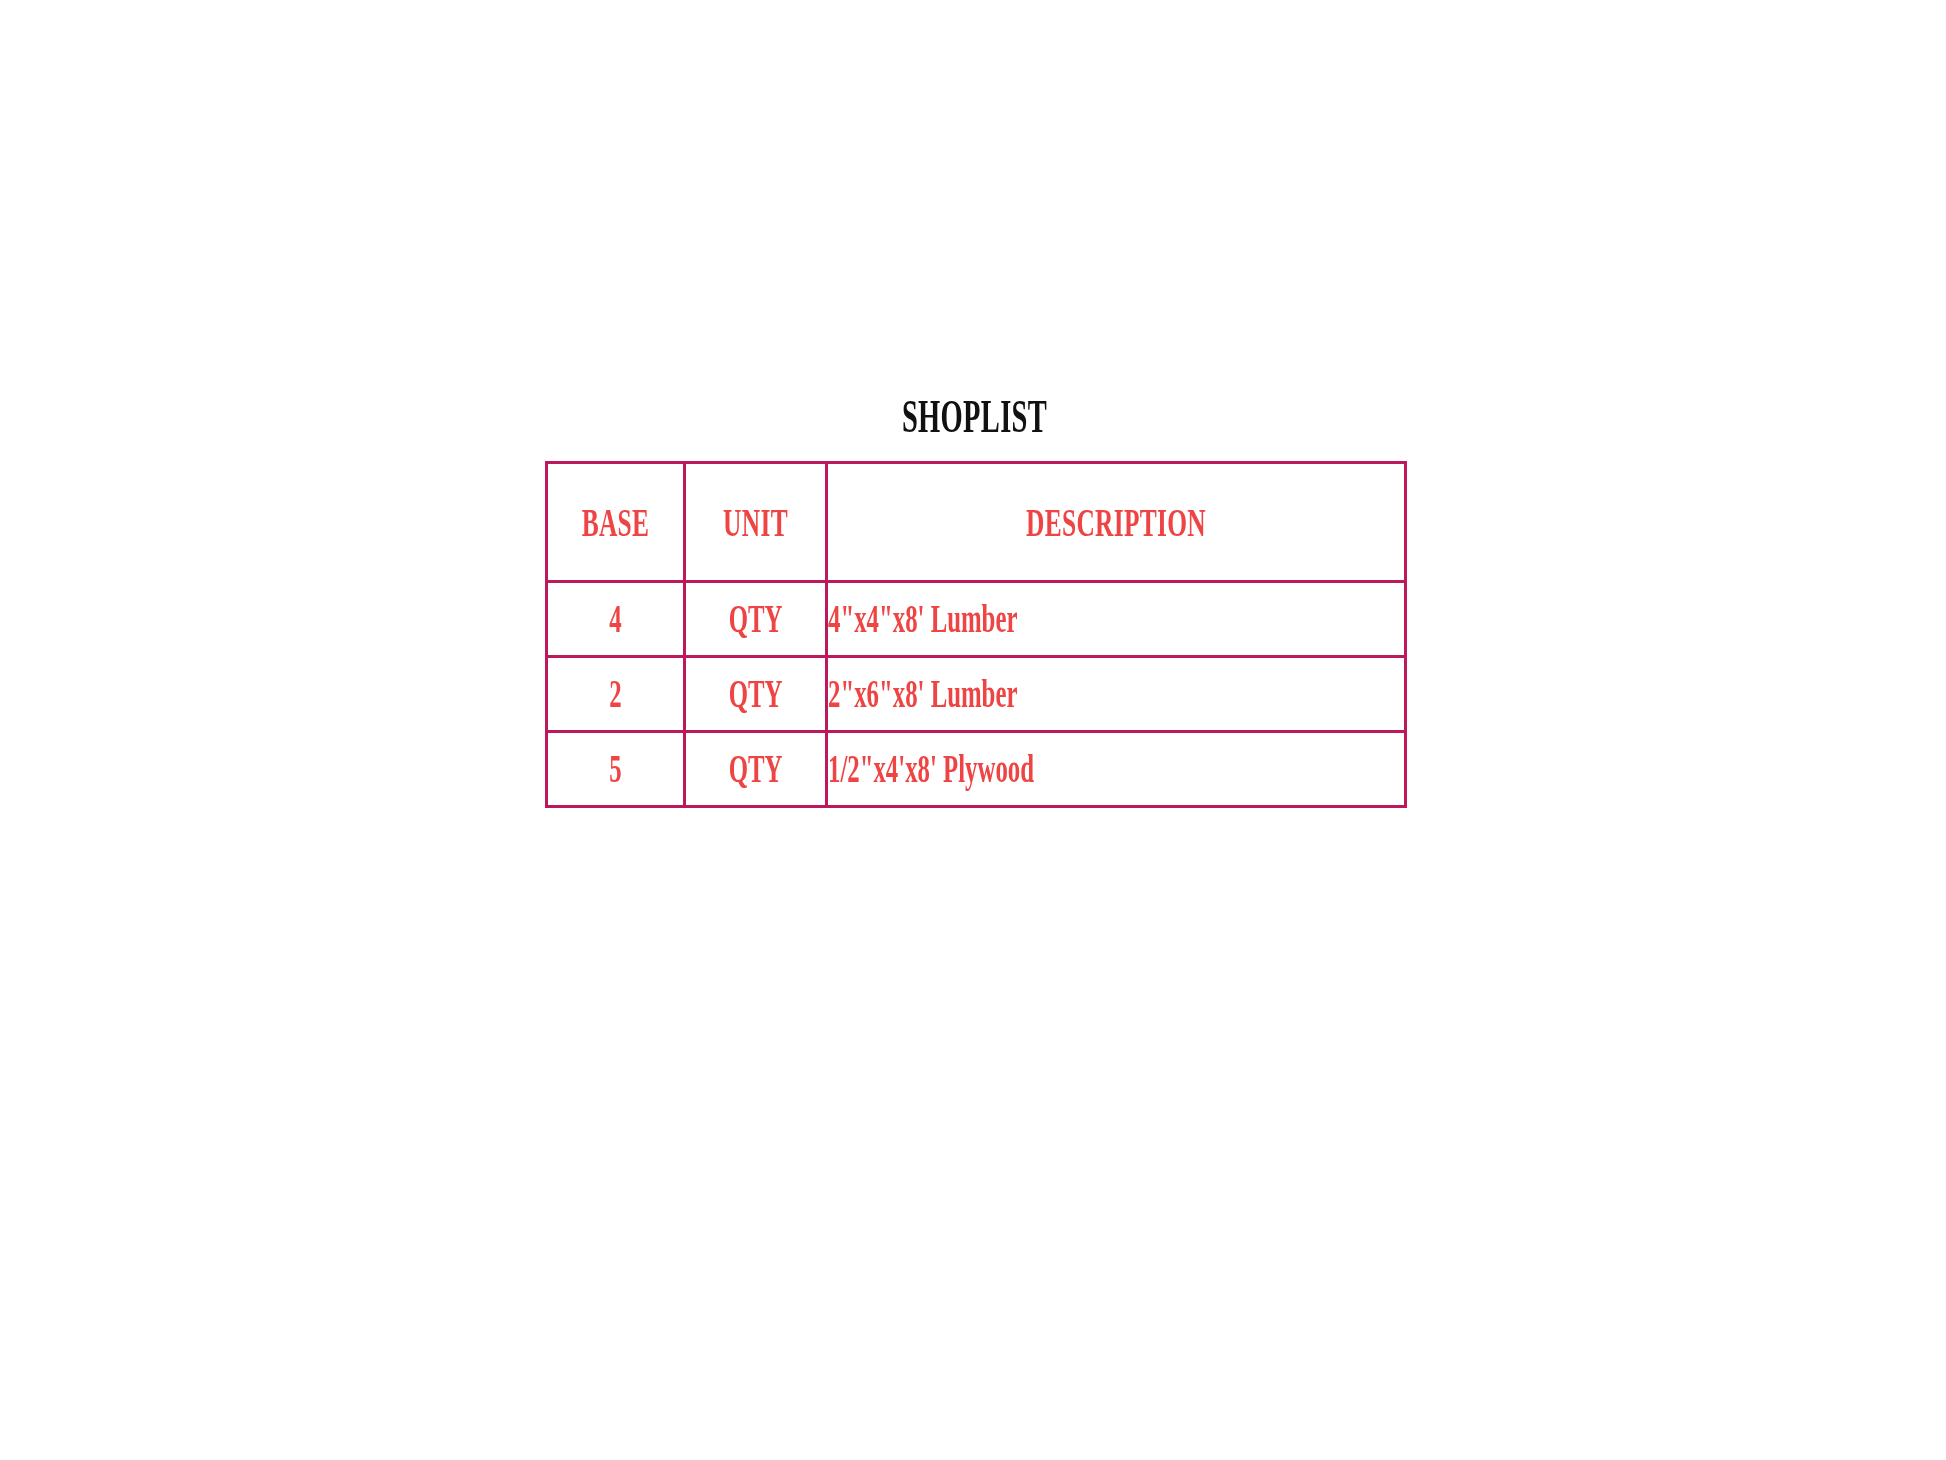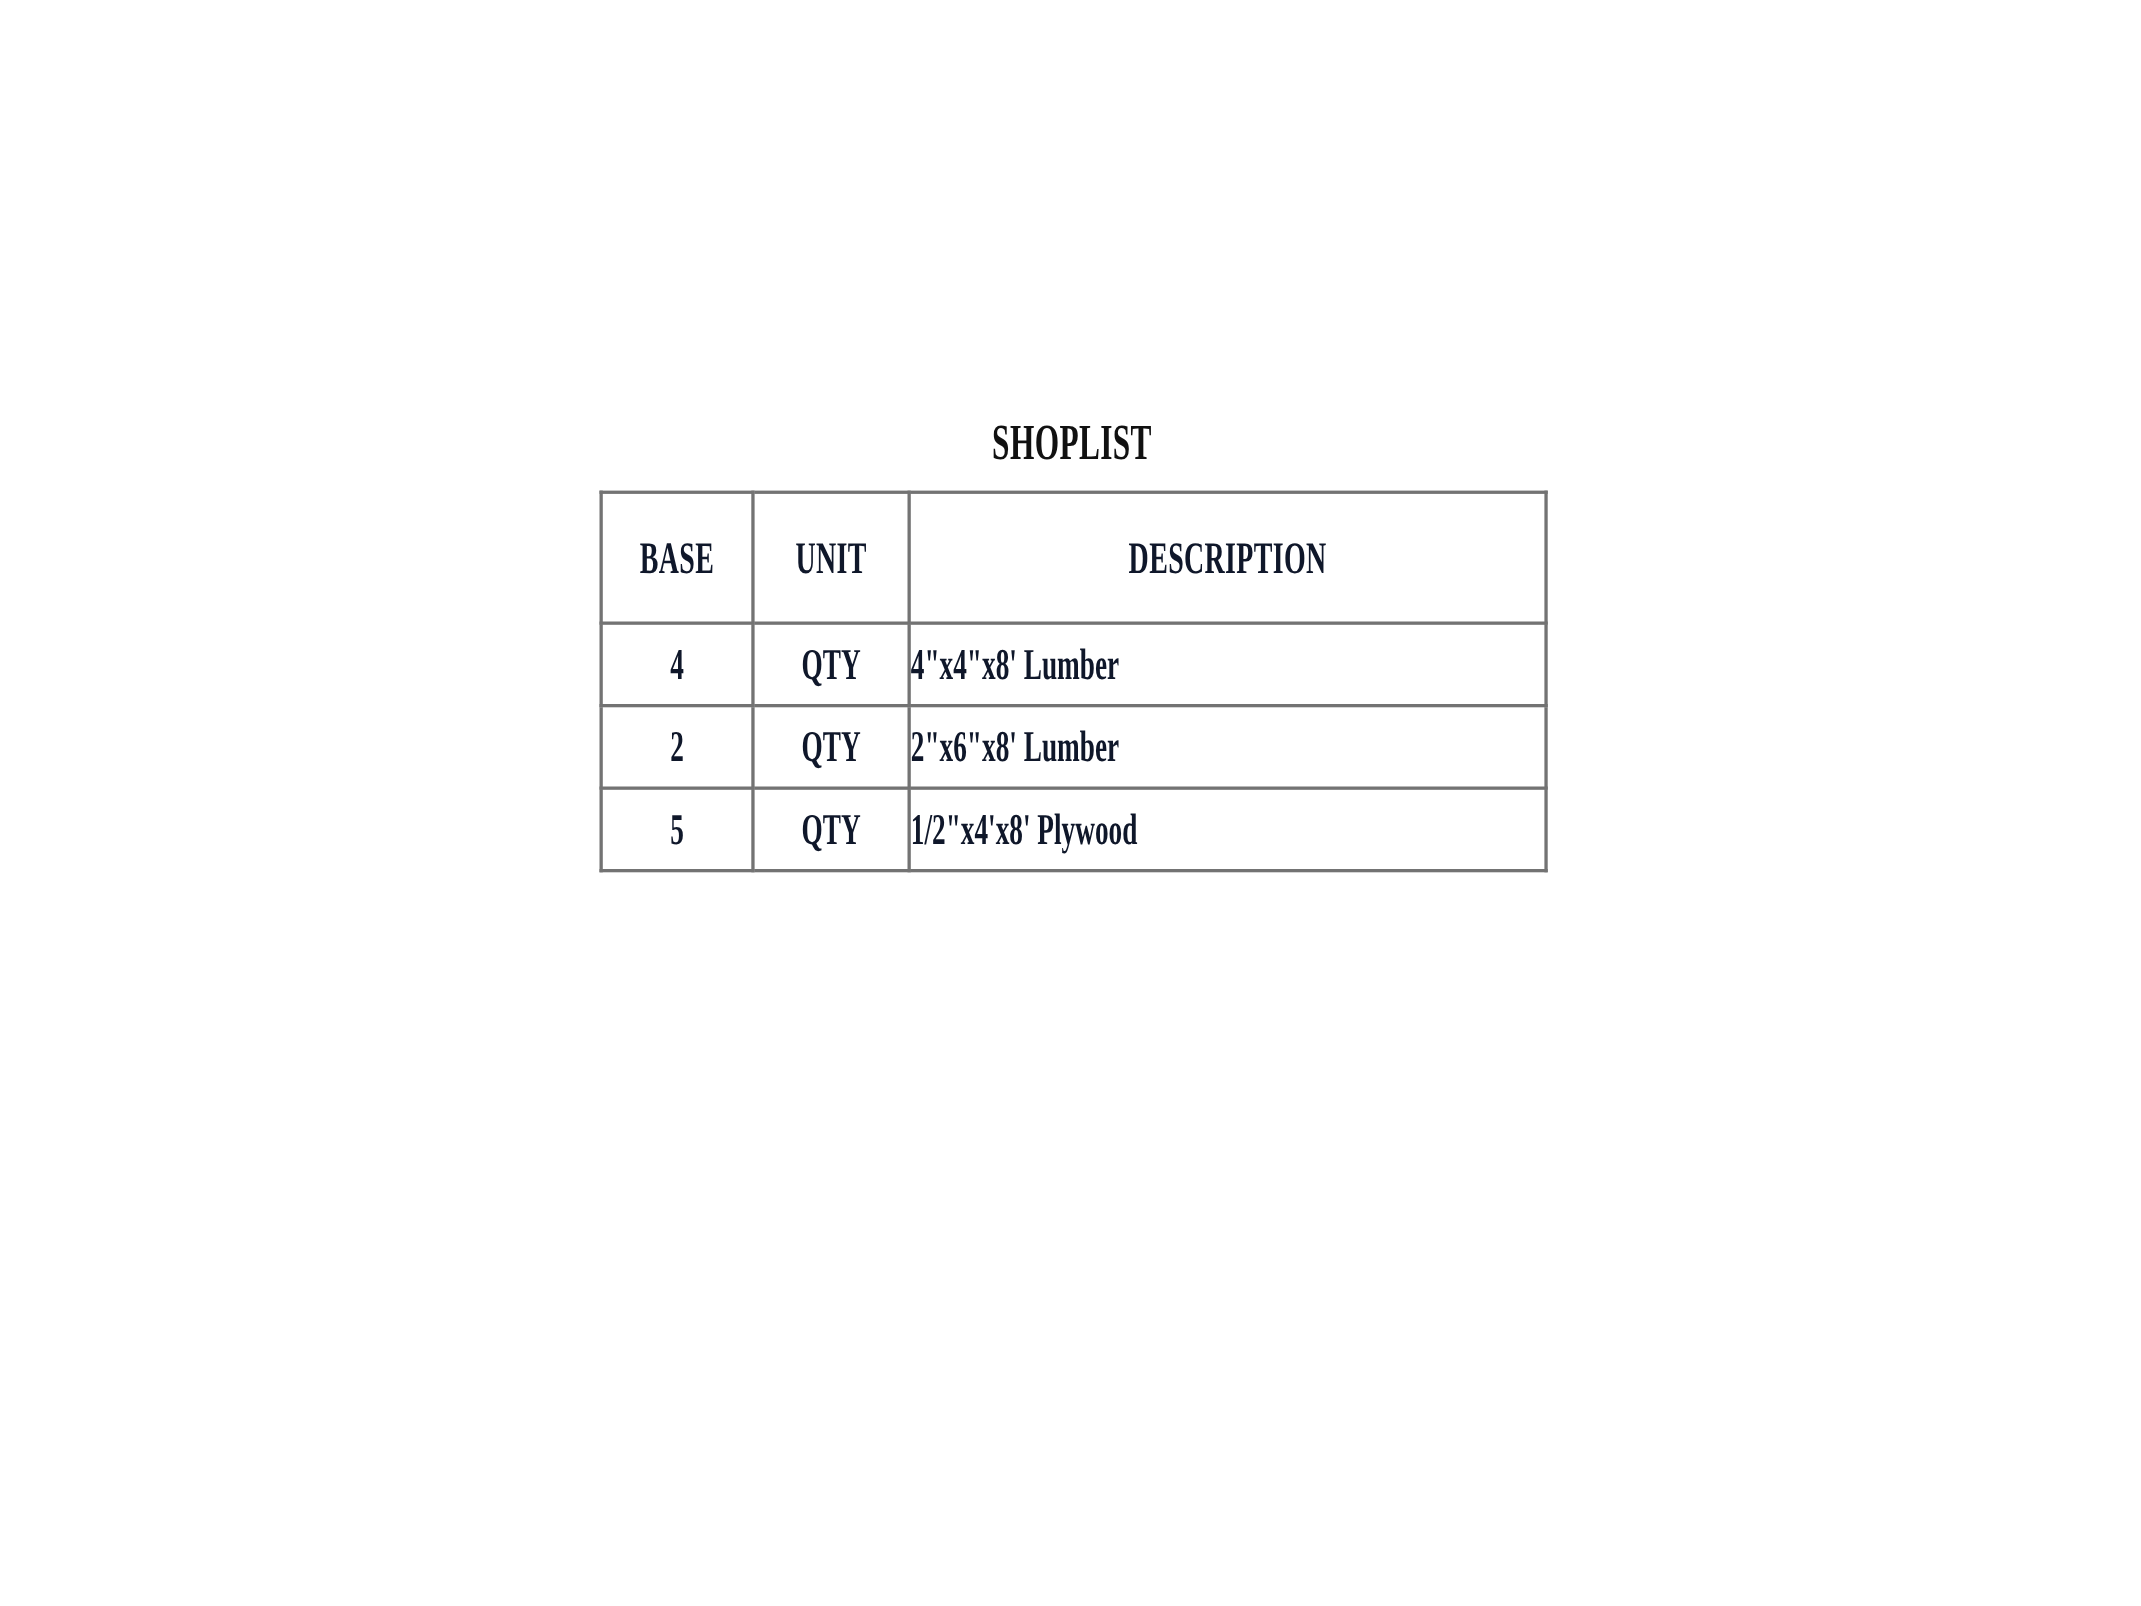--- a/index.html
+++ b/index.html
@@ -14,20 +14,21 @@
     overflow: hidden;
     font-family: "Liberation Serif", "DejaVu Serif", serif;
     color: #000000;
   }
 
   
   .sheet {
     position: absolute;
     inset: 0;
     background: #ffffff;
+    margin-top: 15px;
   }
 
   
   .doc-title {
     position: absolute;
     left: 545px;
     top: 376px;
     width: 859px;
     text-align: center;
     font-family: "Liberation Serif", "DejaVu Serif", serif;
@@ -49,24 +50,24 @@
     width: 859px;
   }
   table.shoplist {
     width: 859px;
     border-collapse: collapse;
     table-layout: fixed;
     background: #ffffff;
   }
   table.shoplist th,
   table.shoplist td {
-    border: 3px solid #737373;
+    border: 3px solid #be185d;
     padding: 0;
     vertical-align: middle;
-    color: #0f172a;
+    color: #ef4444;
   }
 
   col.c-base { width: 138px; }
   col.c-unit { width: 142px; }
   col.c-desc { width: 579px; }
 
   
   tr.head-row th {
     height: 116px;
   }

